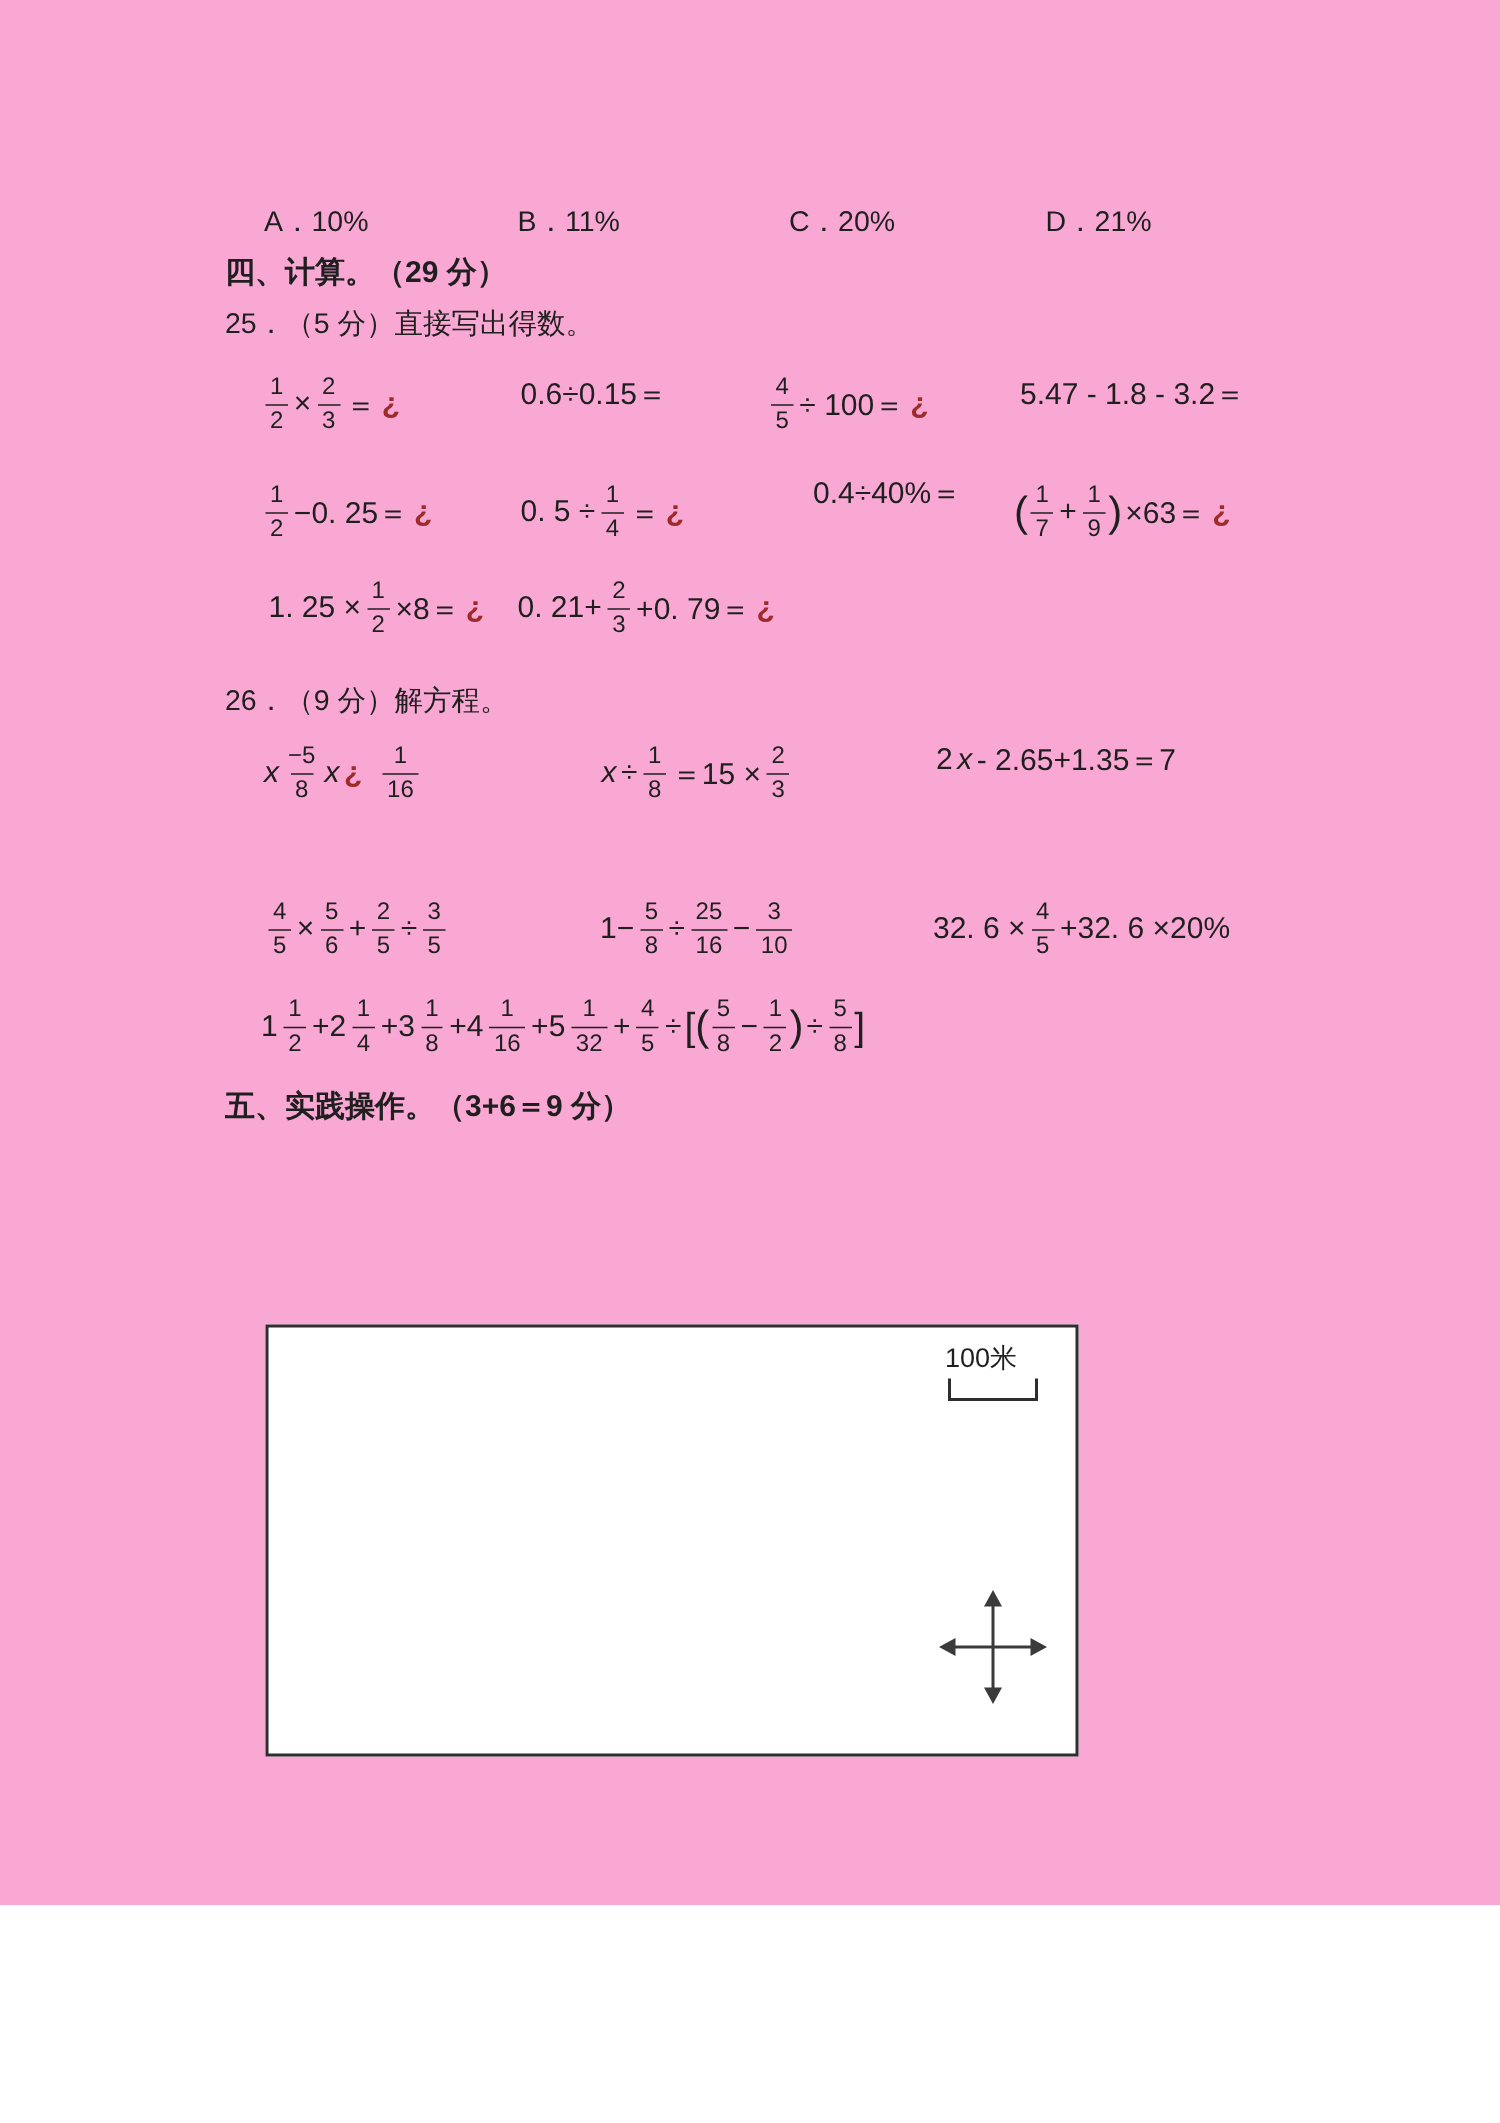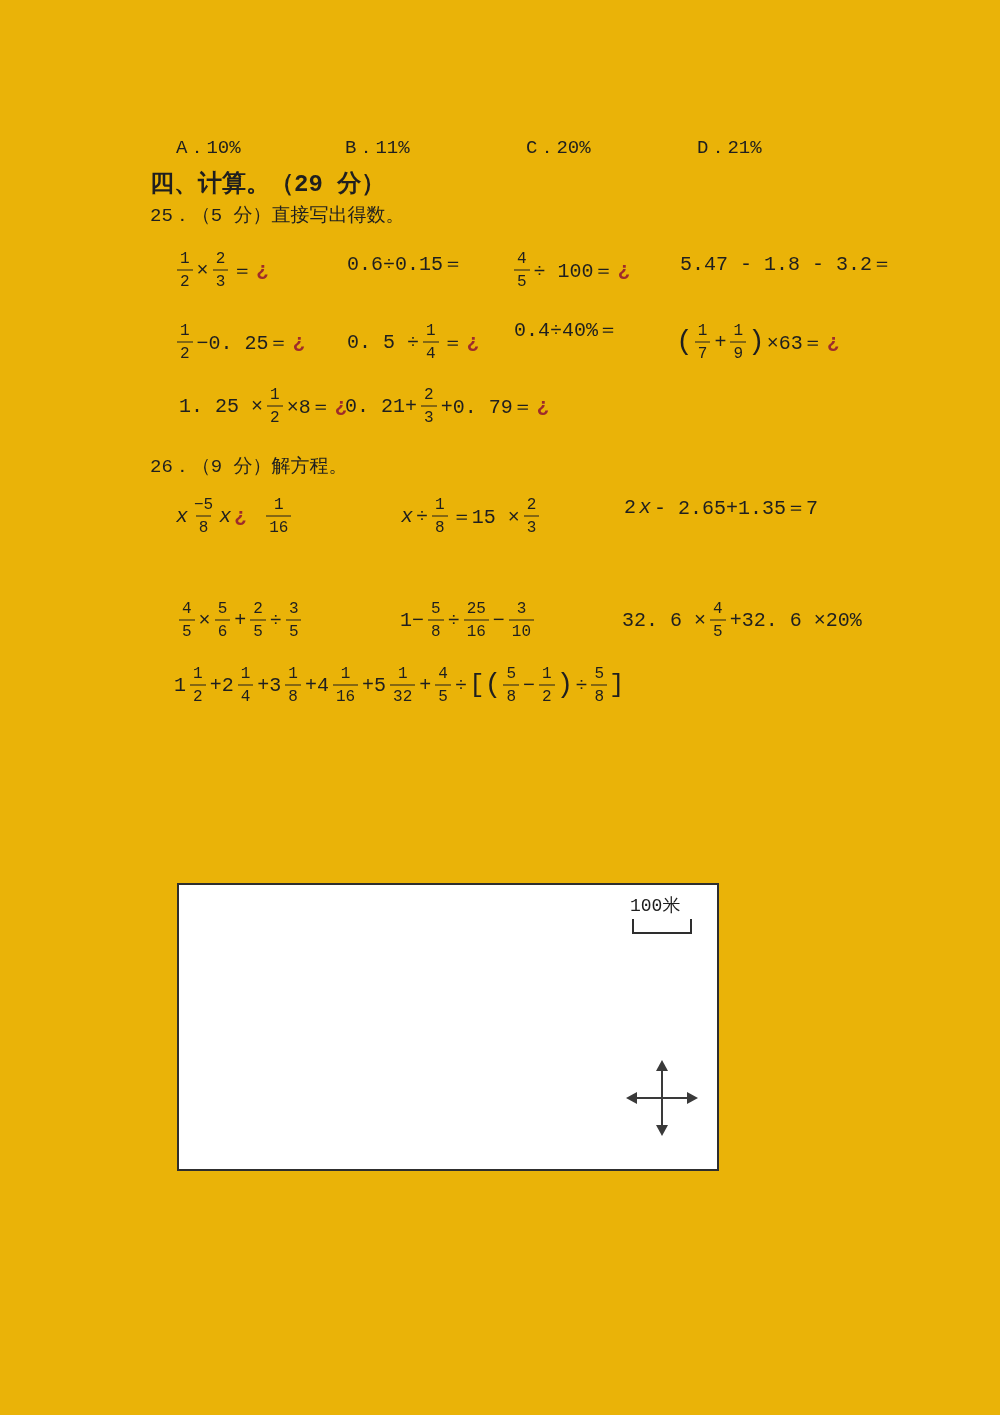--- a/index.html
+++ b/index.html
@@ -1,22 +1,22 @@
 <!DOCTYPE html>
 <html style="--red: #9e2b2b;"><head>
 <meta charset="utf-8">
 <style>
   html,body{margin:0;padding:0;background:#ffffff;}
   #page{
-    position:relative;width:1000px;height:1415px;background:#eab308;
-    font-family:Liberation Mono, monospace;color:#1f1f1f;
+    position:relative;width:1000px;height:1270px;background:#f9a8d4;
+    font-family:Liberation Sans, sans-serif;color:#1f1f1f;
     overflow:hidden;
   }
   .txt{position:absolute;font-size:19px;line-height:1.15;white-space:nowrap;}
-  .bold{font-weight:bold;font-size:24px;}
+  .bold{font-weight:bold;font-size:20px;}
   
   .mrow{
     position:absolute;display:flex;align-items:center;white-space:nowrap;
     transform:translateY(-50%);font-size:20px;
   }
   .ms{margin:0 2px;}
   .mi{font-style:italic;margin:0 1px;}
   .mq{color:var(--red,#9e2b2b);margin:0 2px;font-weight:bold;}
   .mp{font-size:28px;font-weight:400;line-height:0;position:relative;top:-1px;}
   .mb{font-size:26px;line-height:0;position:relative;top:-1px;}
@@ -93,21 +93,21 @@
     </div>
   <div class="mrow" style="left:345px;top:342px">
       <span class="ms">0. 5 ÷</span>
       <span class="frac">
         <span class="num">1</span>
         <span class="den">4</span>
       </span>
       <span class="ms">＝</span>
       <span class="mq">¿</span>
     </div>
-  <div class="mrow" style="left:512px;top:329px">
+  <div class="mrow" style="left:540px;top:329px">
       <span class="ms">0.4÷40%＝</span>
     </div>
   <div class="mrow" style="left:676px;top:342px">
       <span class="mp">(</span>
       <span class="frac">
         <span class="num">1</span>
         <span class="den">7</span>
       </span>
       <span class="ms">+</span>
       <span class="frac">
@@ -262,20 +262,21 @@
       </span>
       <span class="mp">)</span>
       <span class="ms">÷</span>
       <span class="frac">
         <span class="num">5</span>
         <span class="den">8</span>
       </span>
       <span class="mb">]</span>
     </div>
 
+  <div class="txt bold" style="left:150px;top:727px">五、实践操作。（3+6＝9 分）</div>
 
 
   <div class="route-box"></div>
   <span class="scale-label">100米</span>
   <div class="scale-bracket"></div>
 
   <div class="compass">
     <div class="vline"></div>
     <div class="hline"></div>
     <div class="arr up"></div>

